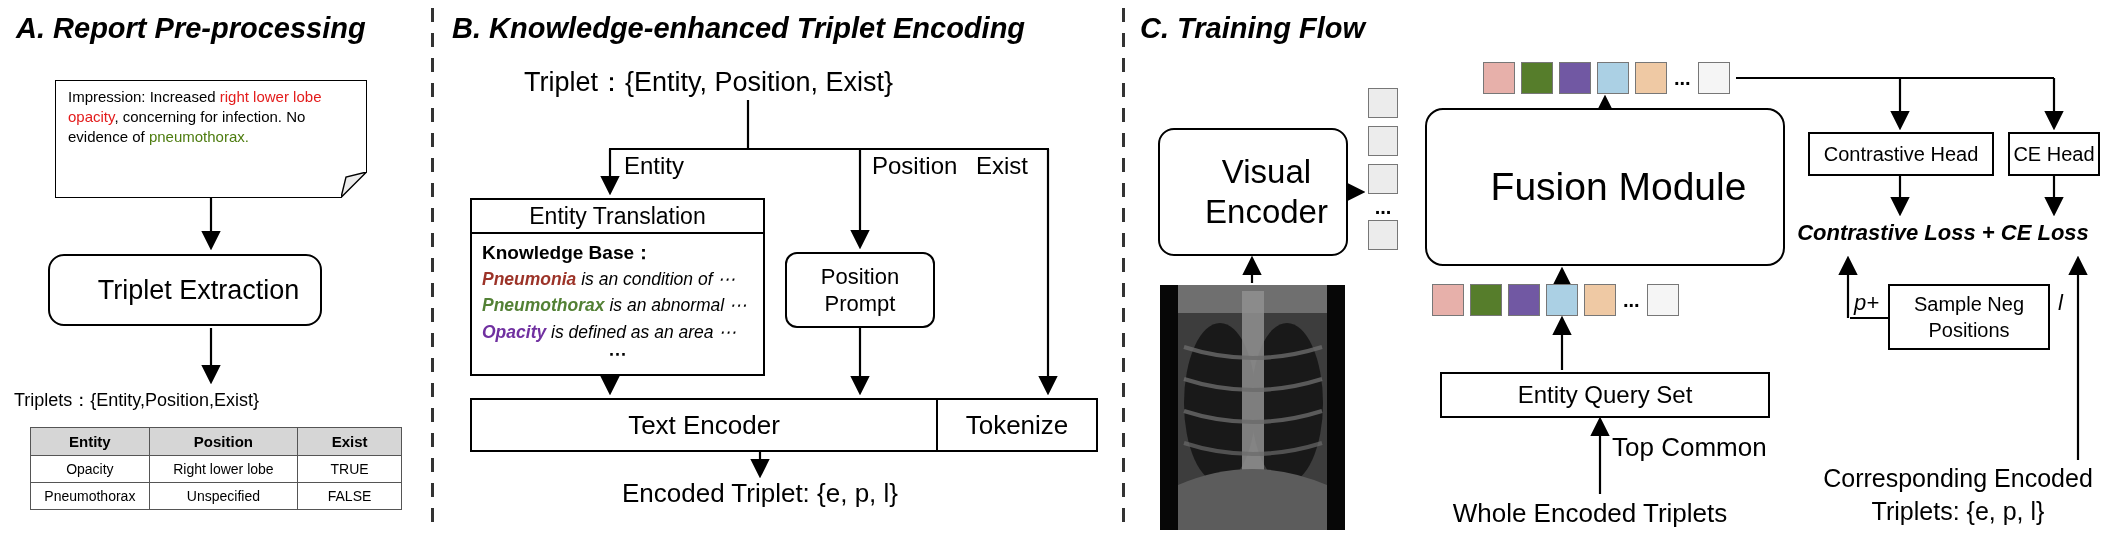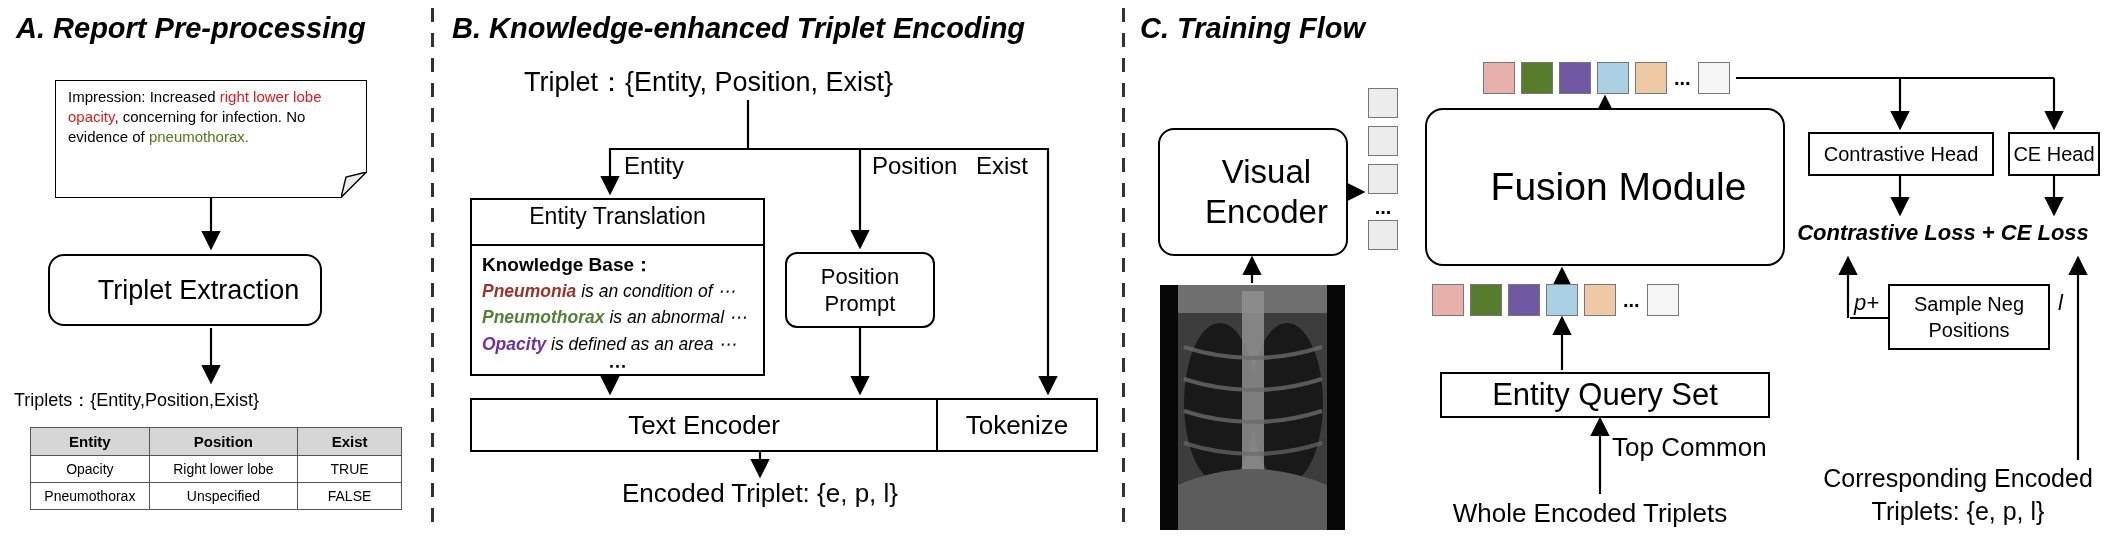--- a/index.html
+++ b/index.html
@@ -31,21 +31,21 @@
   #extract-box { left:48px; top:254px; width:274px; height:72px; font-size:27px; }
   #triplets-label { left:14px; top:388px; font-size:18px; }
   #triplet-table { position:absolute; left:30px; top:427px; width:372px; border-collapse:collapse; z-index:2; }
   #triplet-table th { background:#d6d6d6; font-size:15px; font-weight:bold; border:1px solid #555; padding:5px 2px; }
   #triplet-table td { background:#fff; font-size:14px; border:1px solid #555; padding:5px 2px; text-align:center; }
 
   
   #b-triplet-label { left:524px; top:64px; font-size:27px; }
   .branch-lbl { font-size:24px; }
   #et-box { left:470px; top:198px; width:295px; height:178px; display:block; text-align:left; }
-  #et-header { height:46px; border-bottom:2px solid #000; text-align:center; font-size:23px; line-height:32px; }
+  #et-header { height:34px; border-bottom:2px solid #000; text-align:center; font-size:23px; line-height:32px; }
   #et-body { padding:6px 10px; }
   #kb-title { font-size:19px; font-weight:bold; }
   .kb-line { font-size:17.5px; font-style:italic; line-height:1.5; white-space:nowrap; }
   .kb-term { font-weight:bold; }
   #kb-ellipsis { text-align:center; font-size:18px; font-weight:bold; line-height:1.1; }
   #pp-box { left:785px; top:252px; width:150px; height:76px; border-radius:12px; font-size:22px; line-height:1.25; }
   #te-box { left:470px; top:398px; width:468px; height:54px; font-size:26px; }
   #tok-box { left:936px; top:398px; width:162px; height:54px; font-size:26px; }
   #encoded-label { left:560px; top:478px; width:400px; text-align:center; font-size:26px; }
 
@@ -56,21 +56,21 @@
   .sq-col .sq { width:30px; height:30px; }
   .sq-dots { font-size:20px; font-weight:bold; line-height:10px; padding:0 1px; }
   #ve-box { left:1158px; top:128px; width:190px; height:128px; font-size:33px; line-height:1.2; }
   #fusion-box { left:1425px; top:108px; width:360px; height:158px; border-radius:18px; font-size:39px; }
   #ch-box { left:1808px; top:132px; width:186px; height:44px; font-size:20px; }
   #ce-box { left:2008px; top:132px; width:92px; height:44px; font-size:20px; }
   #loss-label { left:1780px; top:220px; width:326px; text-align:center; font-size:22px; font-weight:bold; font-style:italic; }
   #sn-box { left:1888px; top:284px; width:162px; height:66px; font-size:20px; line-height:1.3; }
   #pplus-label { left:1854px; top:290px; font-size:22px; font-style:italic; }
   #l-label { left:2058px; top:290px; font-size:22px; font-style:italic; }
-  #eqs-box { left:1440px; top:372px; width:330px; height:46px; font-size:31px; }
+  #eqs-box { left:1440px; top:372px; width:330px; height:46px; font-size:24px; }
   #topcommon-label { left:1612px; top:432px; font-size:26px; }
   #whole-label { left:1400px; top:498px; width:380px; text-align:center; font-size:26px; }
   #corr-label { left:1812px; top:462px; width:292px; text-align:center; font-size:25px; line-height:1.3; }
   #xray { position:absolute; left:1160px; top:285px; z-index:2; }
 </style>
 </head>
 <body>
 
 <svg id="connectors" width="2106" height="541">
   <defs>

